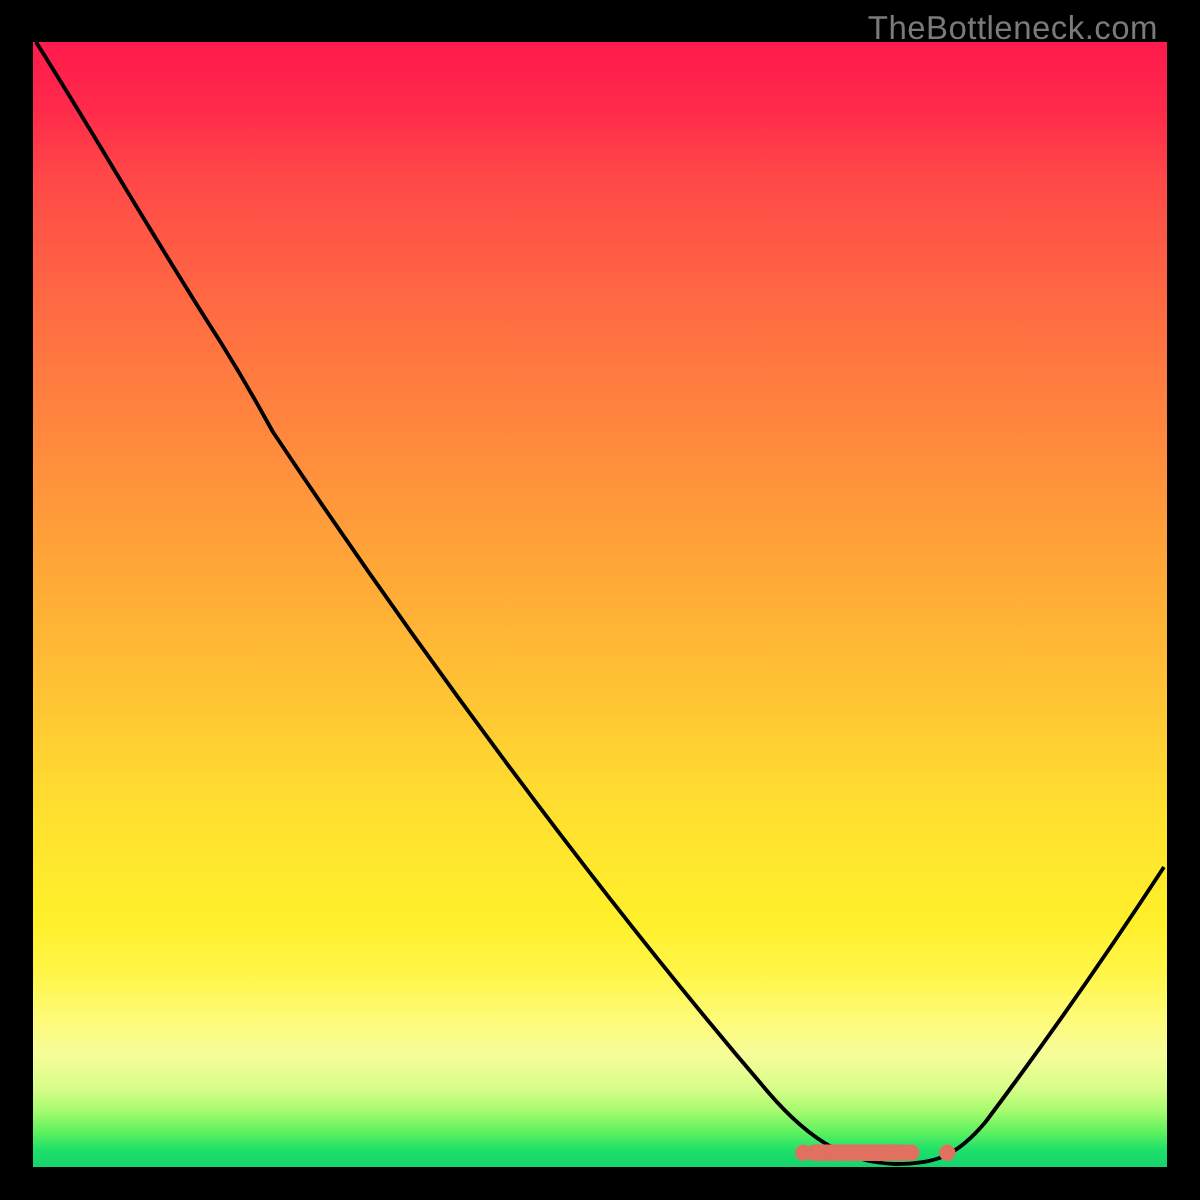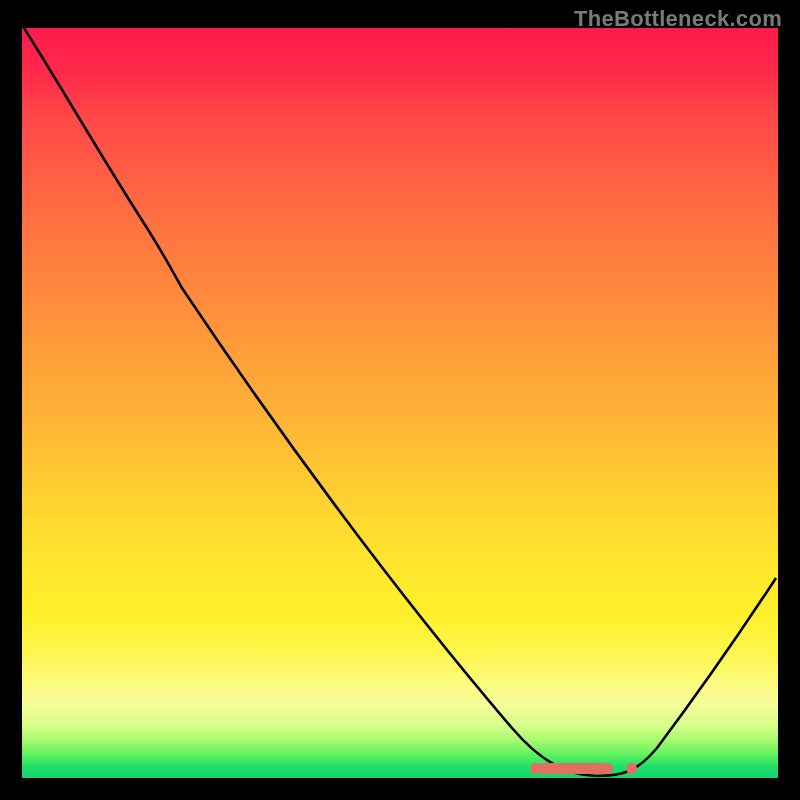--- a/index.html
+++ b/index.html
@@ -6,24 +6,24 @@
   body {
     width: 800px;
     height: 800px;
     background: #000000;
     position: relative;
     font-family: Arial, sans-serif;
   }
   .watermark {
     position: absolute;
     top: 6px;
-    right: 18px;
+    right: 28px;
     color: #7a7a7a;
     font-size: 22px;
-    font-weight: 700;
+    font-weight: 400;
     letter-spacing: 0.3px;
     z-index: 10;
     margin-left: 20px;
   }
   .plot-area {
     position: absolute;
     left: 22px;
     top: 28px;
     width: 756px;
     height: 750px;

